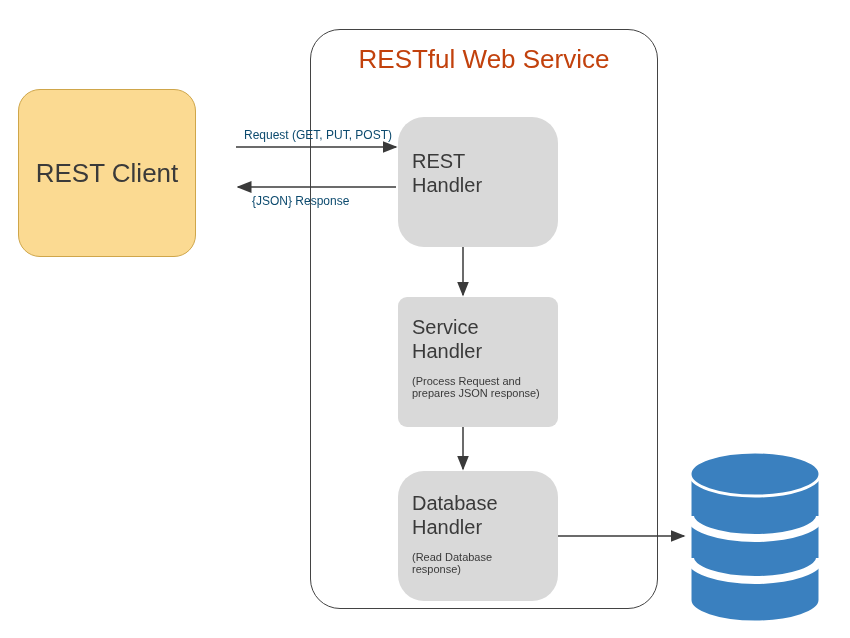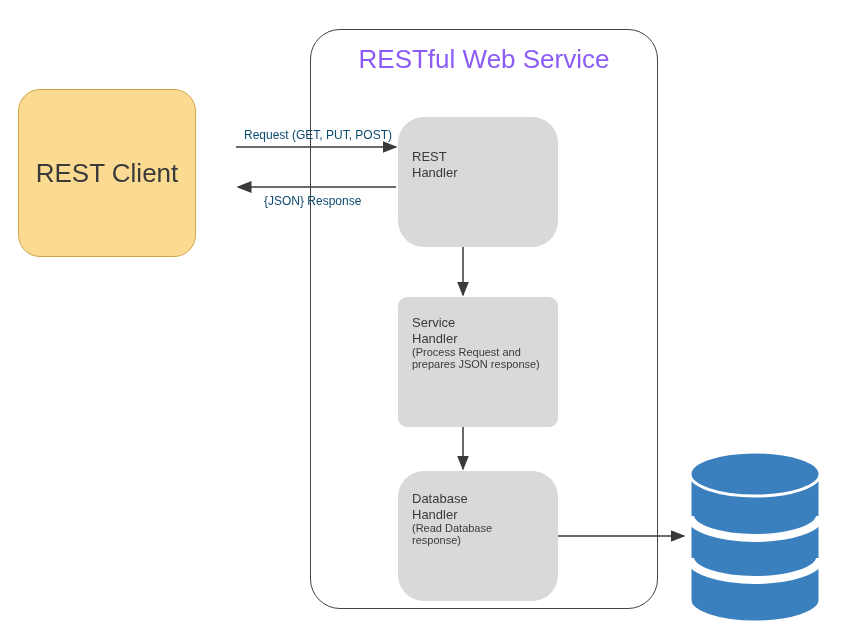--- a/index.html
+++ b/index.html
@@ -36,52 +36,52 @@
       height: 580px;
       border: 1.5px solid #434343;
       border-radius: 30px;
     }
     .service-title {
       position: absolute;
       left: 0; right: 0;
       top: 14px;
       text-align: center;
       font-size: 26px;
-      color: #8b5cf6;
+      color: #c2410c;
     }
 
     .handler-box {
       position: absolute;
       width: 160px;
       height: 130px;
       background: #d9d9d9;
       border-radius: 26px;
       padding: 14px;
       color: #3a3a3a;
     }
     .handler-title {
-      font-size: 13px;
+      font-size: 20px;
       line-height: 1.2;
     }
     .handler-sub {
       font-size: 11px;
-      margin-top: 0;
+      margin-top: 12px;
     }
 
     .req-handler { left: 398px; top: 117px; }
     .svc-handler { left: 398px; top: 297px; border-radius: 9px; }
     .db-handler  { left: 398px; top: 471px; }
 
     .arrow-label {
       position: absolute;
       font-size: 12px;
       color: #0c4a6e;
     }
     .lbl-request  { left: 244px; top: 128px; }
-    .lbl-response { left: 252px; top: 194px; margin-left: 12px; }
+    .lbl-response { left: 252px; top: 194px; }
 
     .db-cylinder {
       position: absolute;
       left: 685px;
       top: 452px;
       width: 140px;
     }
 
     svg.connector { position: absolute; overflow: visible; }
   </style>

